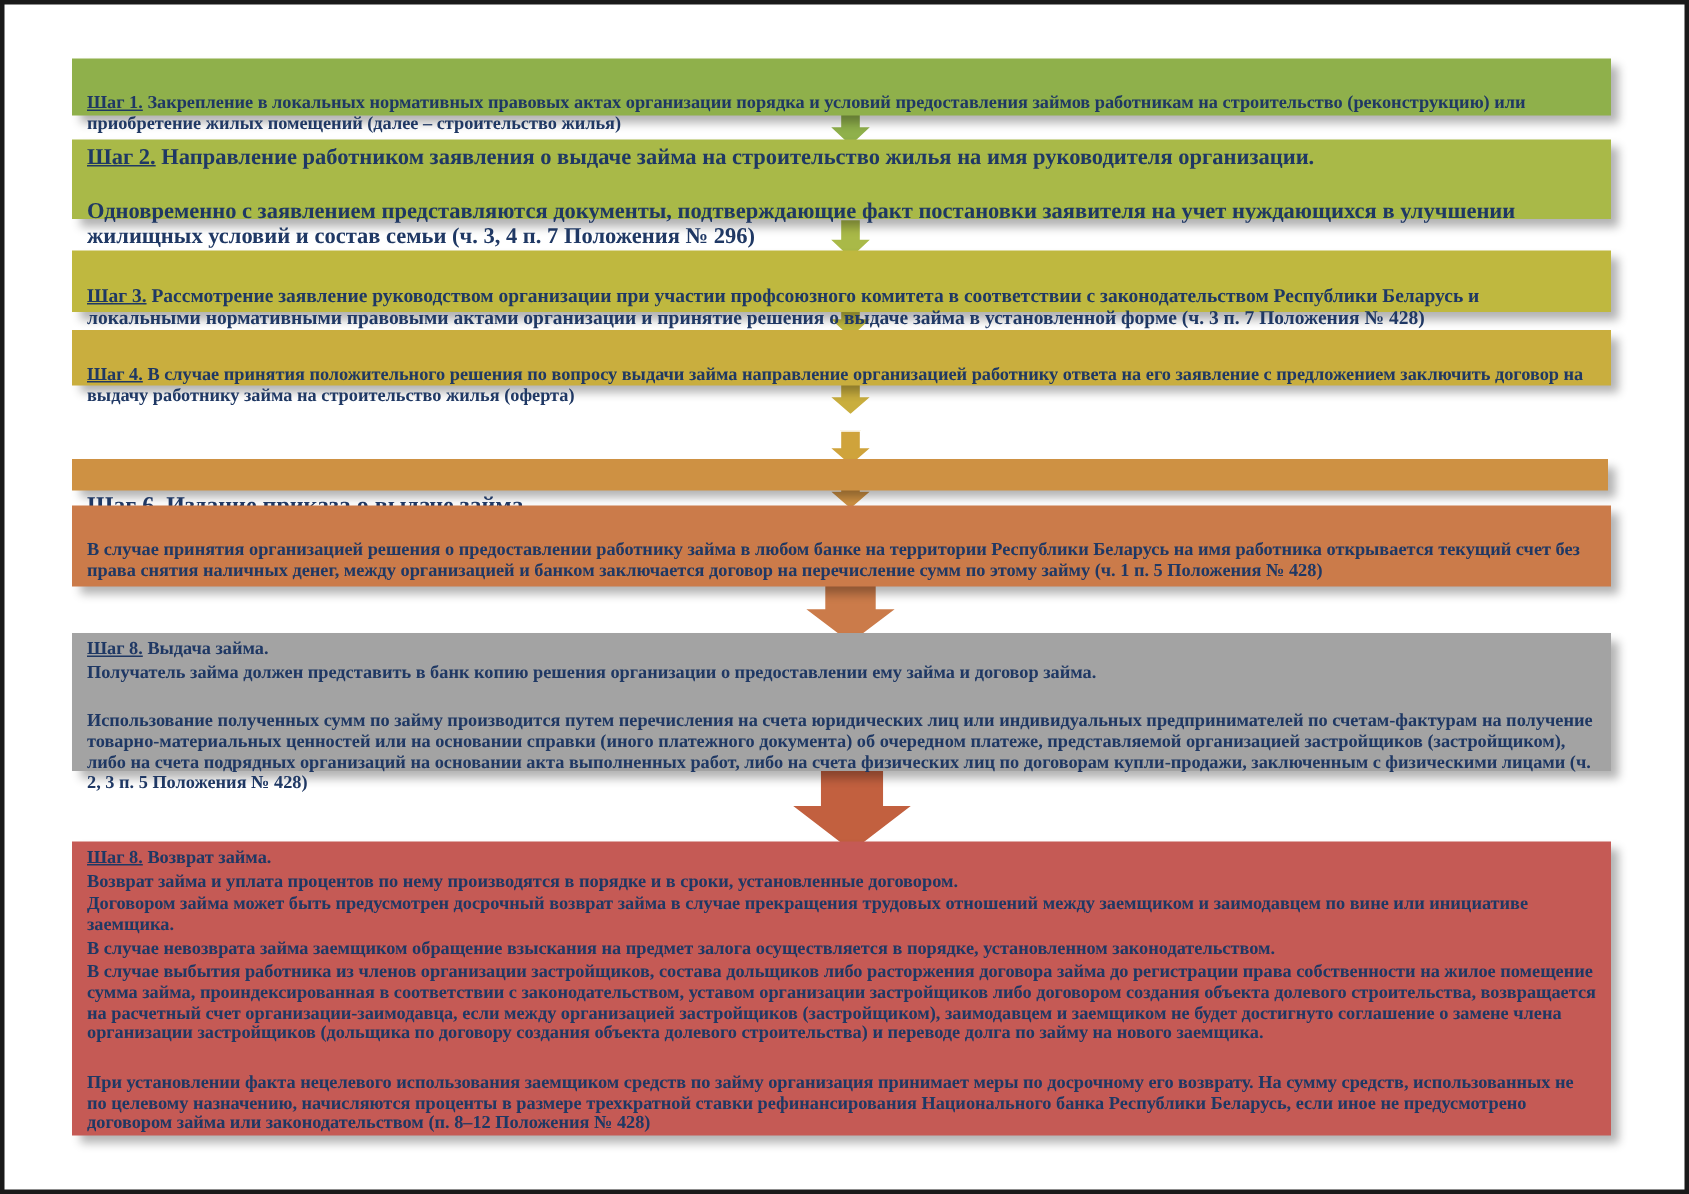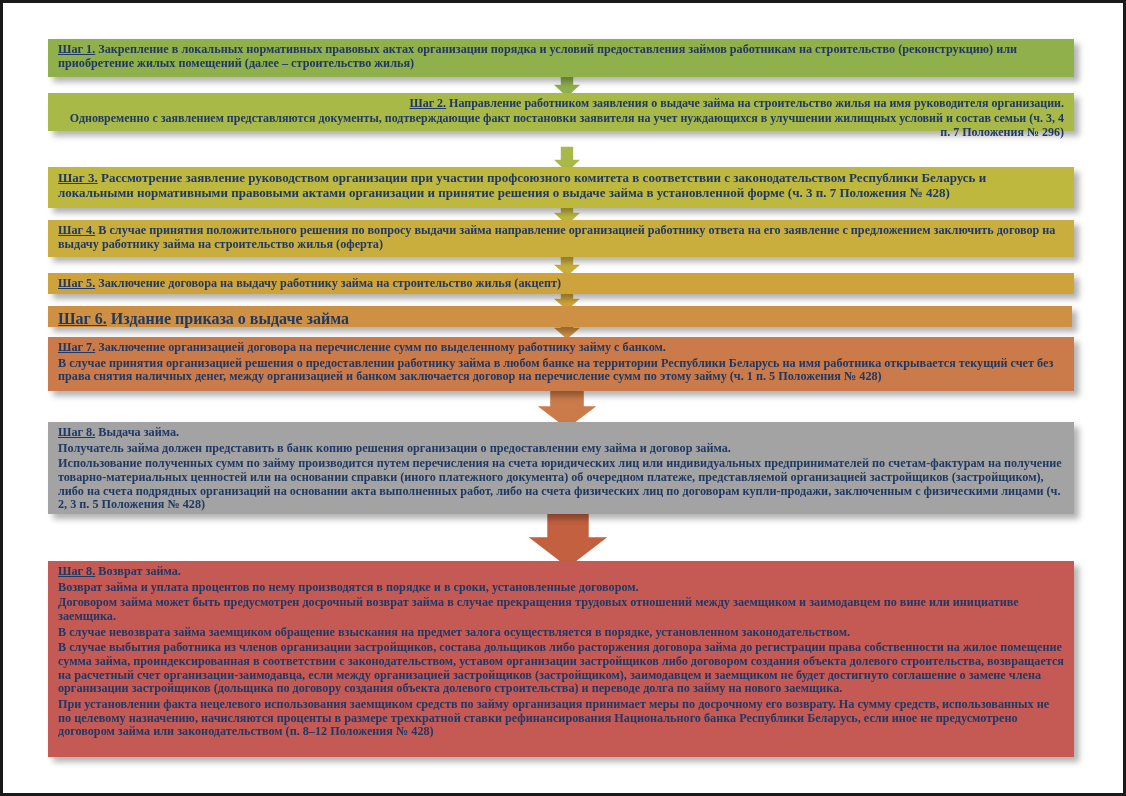--- a/index.html
+++ b/index.html
@@ -35,21 +35,21 @@
     padding: 4px 10px 5px 10px;
     line-height: 1.12;
     box-shadow: 5px 5px 6px rgba(0,0,0,0.30);
     z-index: 2;
   }
   .step-box p {
     margin: 0 0 2px 0;
     padding: 0;
     white-space: normal;
   }
-  .step-box p:last-child { margin-bottom: 0; }
+  .step-box p:last-child { margin-bottom: 0; margin-top: 19px; }
   .step-lead {
     text-decoration: underline;
   }
   .arrow {
     position: absolute;
     z-index: 1;
   }
   .arrow svg { display: block; }
 </style>
 </head>
@@ -103,43 +103,39 @@
     <div class="arrow" style="left:519px; top:506px; width:92px; height:62px;">
       <svg width="92" height="62" viewBox="0 0 92 62">
         <polygon points="24,0 68,0 68,27 89,27 46,60 3,27 24,27" fill="#C2603F" stroke="#ffffff" stroke-width="2.6"></polygon>
       </svg>
     </div>
 
     <div class="step-box" style="left:45px; top:36px; width:1026px; height:38px; background:#8FB04B; font-size:12.2px;">
       <p><span class="step-lead">Шаг 1.</span> Закрепление в локальных нормативных правовых актах организации порядка и условий предоставления займов работникам на строительство (реконструкцию) или приобретение жилых помещений (далее – строительство жилья)</p>
     </div>
 
-    <div class="step-box" style="left:45px; top:90px; width:1026px; height:38px; background:#A9B948; font-size:12px;text-align:right;">
+    <div class="step-box" style="left:45px; top:90px; width:1026px; height:53px; background:#A9B948; font-size:15px;">
       <p><span class="step-lead">Шаг 2.</span> Направление работником заявления о выдаче займа на строительство жилья на имя руководителя организации.</p>
       <p>Одновременно с заявлением представляются документы, подтверждающие факт постановки заявителя на учет нуждающихся в улучшении жилищных условий и состав семьи (ч. 3, 4 п. 7 Положения № 296)</p>
     </div>
 
     <div class="step-box" style="left:45px; top:164px; width:1026px; height:41px; background:#BFB83F; font-size:13px;">
       <p><span class="step-lead">Шаг 3.</span> Рассмотрение заявление руководством организации при участии профсоюзного комитета в соответствии с законодательством Республики Беларусь и локальными нормативными правовыми актами организации и принятие решения о выдаче займа в установленной форме (ч. 3 п. 7 Положения № 428)</p>
     </div>
 
     <div class="step-box" style="left:45px; top:217px; width:1026px; height:37px; background:#C9AE3E; font-size:12.2px;">
       <p><span class="step-lead">Шаг 4.</span> В случае принятия положительного решения по вопросу выдачи займа направление организацией работнику ответа на его заявление с предложением заключить договор на выдачу работнику займа на строительство жилья (оферта)</p>
     </div>
 
-    <div class="step-box" style="left:45px; top:270px; width:1026px; height:21px; background:#CFA33B; font-size:12.2px;">
-      <p><span class="step-lead">Шаг 5.</span> Заключение договора на выдачу работнику займа на строительство жилья (акцепт)</p>
-    </div>
 
     <div class="step-box" style="left:45px; top:303px; width:1024px; height:21px; background:#CE9143; font-size:16px;">
       <p><span class="step-lead">Шаг 6.</span> Издание приказа о выдаче займа</p>
     </div>
 
     <div class="step-box" style="left:45px; top:334px; width:1026px; height:54px; background:#CB7B4A; font-size:12.2px;">
-      <p><span class="step-lead">Шаг 7.</span> Заключение организацией договора на перечисление сумм по выделенному работнику займу с банком.</p>
       <p>В случае принятия организацией решения о предоставлении работнику займа в любом банке на территории Республики Беларусь на имя работника открывается текущий счет без права снятия наличных денег, между организацией и банком заключается договор на перечисление сумм по этому займу (ч. 1 п. 5 Положения № 428)</p>
     </div>
 
     <div class="step-box" style="left:45px; top:419px; width:1026px; height:92px; background:#a3a3a3; font-size:12.2px;">
       <p><span class="step-lead">Шаг 8.</span> Выдача займа.</p>
       <p>Получатель займа должен представить в банк копию решения организации о предоставлении ему займа и договор займа.</p>
       <p>Использование полученных сумм по займу производится путем перечисления на счета юридических лиц или индивидуальных предпринимателей по счетам-фактурам на получение товарно-материальных ценностей или на основании справки (иного платежного документа) об очередном платеже, представляемой организацией застройщиков (застройщиком), либо на счета подрядных организаций на основании акта выполненных работ, либо на счета физических лиц по договорам купли-продажи, заключенным с физическими лицами (ч. 2, 3 п. 5 Положения № 428)</p>
     </div>
 
     <div class="step-box" style="left:45px; top:558px; width:1026px; height:196px; background:#C55A55; font-size:12.2px;">

